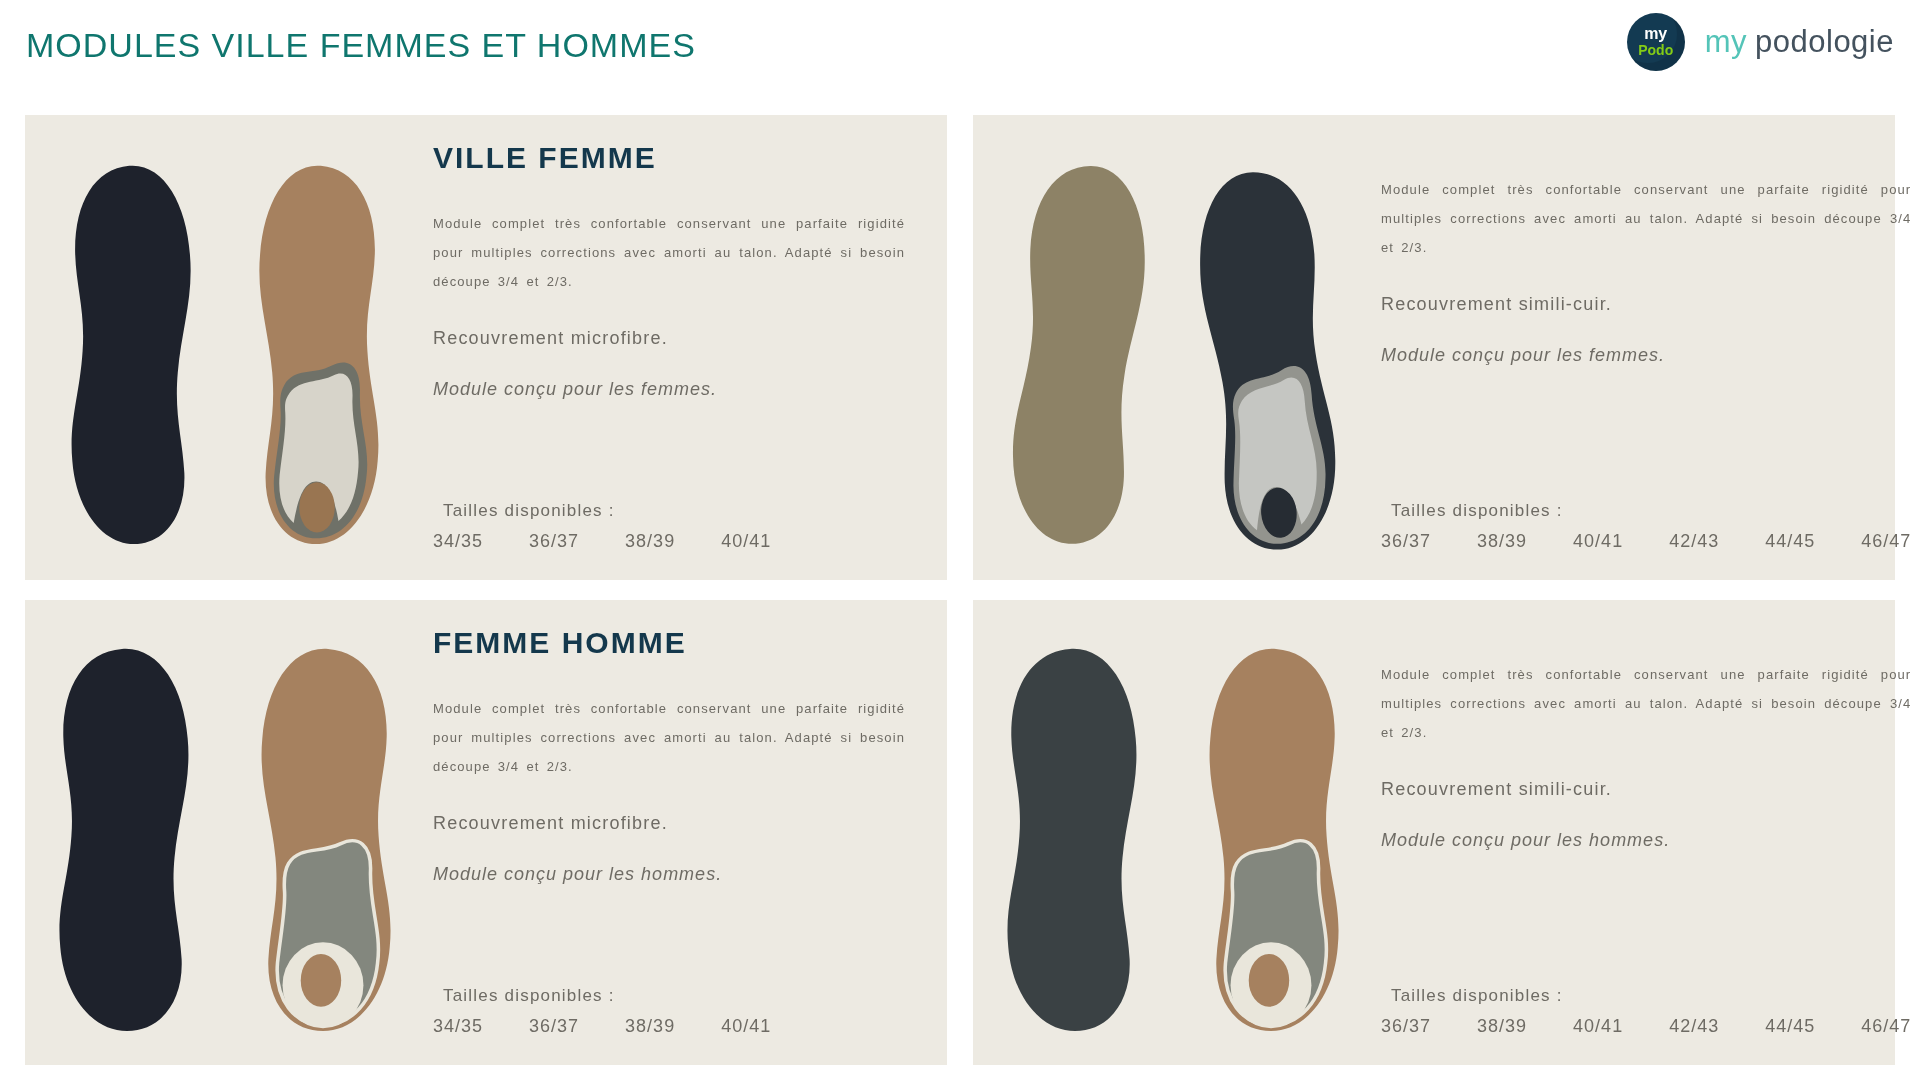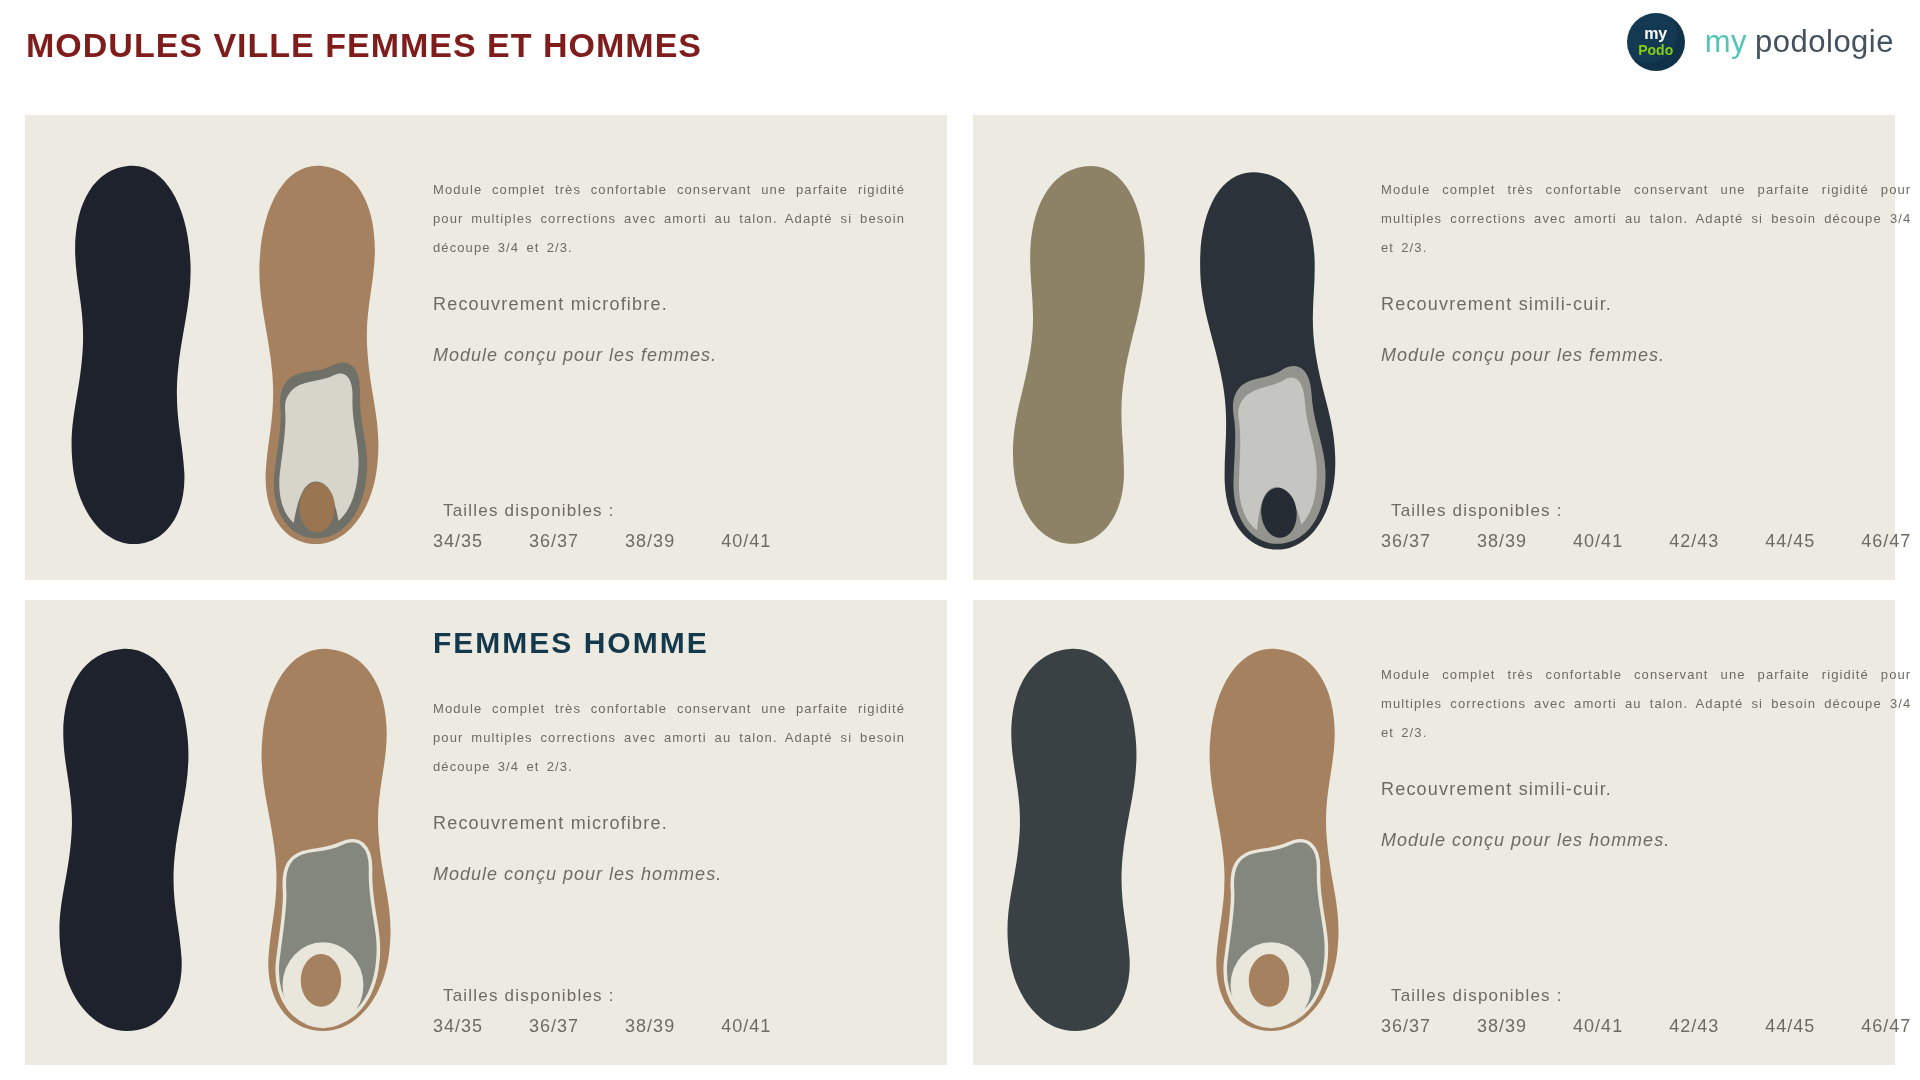--- a/index.html
+++ b/index.html
@@ -2,21 +2,21 @@
 <html><head>
 <meta charset="utf-8">
 <style>
   html,body{margin:0;padding:0;}
   body{
     width:1920px;height:1080px;position:relative;background:#ffffff;
     font-family:"Liberation Sans", sans-serif;overflow:hidden;
   }
   .page-title{
     position:absolute;left:26px;top:26px;margin:0;
-    font-size:34px;font-weight:700;letter-spacing:1px;color:#7f1d1d;
+    font-size:34px;font-weight:400;letter-spacing:1px;color:#0f766e;
   }
   .logo{position:absolute;top:13px;right:26px;display:flex;align-items:center;gap:20px;}
   .logo-badge{
     width:58px;height:58px;border-radius:50%;background:#133a52;
     display:flex;flex-direction:column;align-items:center;justify-content:center;
     line-height:1.05;box-shadow:inset -8px -8px 0 rgba(0,0,0,0.12);
   }
   .logo-badge .b1{color:#ffffff;font-size:16px;font-weight:700;}
   .logo-badge .b2{color:#84cc16;font-size:14px;font-weight:700;}
   .logo-word{font-size:31px;letter-spacing:0.5px;color:#44525e;font-weight:400;}
@@ -76,20 +76,21 @@
         <path transform="translate(180,0) scale(-1,1)" d="M94,5 C132,8 153,45 152,95 C151,131 141,155 144,197 C147,243 159,269 155,311 C151,361 123,397 89,397 C56,397 33,367 35,323 C37,287 46,263 42,219 C38,175 25,141 29,97 C33,43 58,2 94,5 Z" fill="#1e222c"></path>
       </svg>
       <svg class="insole insole-right" width="168" height="386" viewBox="0 0 180 400" preserveAspectRatio="none">
         <path d="M94,5 C132,8 153,45 152,95 C151,131 141,155 144,197 C147,243 159,269 155,311 C151,361 123,397 89,397 C56,397 33,367 35,323 C37,287 46,263 42,219 C38,175 25,141 29,97 C33,43 58,2 94,5 Z" fill="#a6815f"></path>
         <path d="M55,232 C66,214 86,222 106,212 C124,203 137,213 136,240 C135,274 147,297 143,327 C139,367 117,391 89,391 C61,391 41,365 44,327 C47,299 52,277 51,259 C50,245 51,239 55,232 Z" fill="#6f7168"></path>
         <path d="M61,240 C72,226 92,230 108,222 C121,216 129,226 128,246 C127,274 137,296 134,322 C132,346 125,363 113,373 C109,351 103,332 89,332 C75,332 69,353 65,375 C53,365 48,347 50,325 C53,301 57,279 56,261 C55,249 57,246 61,240 Z" fill="#d7d4ca"></path>
         <ellipse cx="90" cy="359" rx="19" ry="26" fill="#997551"></ellipse>
       </svg>
     </div>
     <div class="card-body">
+      <h2 class="card-title">VILLE FEMME</h2>
       <p class="desc">Module complet très confortable conservant une parfaite rigidité pour multiples corrections avec amorti au talon. Adapté si besoin découpe 3/4 et 2/3.</p>
       <p class="covering">Recouvrement microfibre.</p>
       <p class="designed">Module conçu pour les femmes.</p>
       <div class="sizes-block">
         <p class="sizes-label">Tailles disponibles :</p>
         <div class="sizes-row">
           <span class="size">34/35</span>
           <span class="size">36/37</span>
           <span class="size">38/39</span>
           <span class="size">40/41</span>
@@ -134,21 +135,21 @@
         <path transform="translate(180,0) scale(-1,1)" d="M94,5 C132,8 153,45 152,95 C151,131 141,155 144,197 C147,243 159,269 155,311 C151,361 123,397 89,397 C56,397 33,367 35,323 C37,287 46,263 42,219 C38,175 25,141 29,97 C33,43 58,2 94,5 Z" fill="#1e222c"></path>
       </svg>
       <svg class="insole insole-right" width="182" height="390" viewBox="0 0 180 400" preserveAspectRatio="none">
         <path d="M94,5 C132,8 153,45 152,95 C151,131 141,155 144,197 C147,243 159,269 155,311 C151,361 123,397 89,397 C56,397 33,367 35,323 C37,287 46,263 42,219 C38,175 25,141 29,97 C33,43 58,2 94,5 Z" fill="#a6815f"></path>
         <path stroke-width="3.5" d="M55,225 C66,207 86,215 106,205 C124,196 137,206 136,233 C135,270 147,295 143,327 C139,367 117,391 89,391 C61,391 41,365 44,327 C47,299 52,272 51,254 C50,240 51,232 55,225 Z" fill="#83877e" stroke="#e9e6db"></path>
         <ellipse cx="89" cy="350" rx="40" ry="44" fill="#e9e6db"></ellipse>
         <ellipse cx="87" cy="345" rx="20" ry="27" fill="#a6815f"></ellipse>
       </svg>
     </div>
     <div class="card-body">
-      <h2 class="card-title">FEMMES HOMME</h2>
+      <h2 class="card-title">FEMME HOMME</h2>
       <p class="desc">Module complet très confortable conservant une parfaite rigidité pour multiples corrections avec amorti au talon. Adapté si besoin découpe 3/4 et 2/3.</p>
       <p class="covering">Recouvrement microfibre.</p>
       <p class="designed">Module conçu pour les hommes.</p>
       <div class="sizes-block">
         <p class="sizes-label">Tailles disponibles :</p>
         <div class="sizes-row">
           <span class="size">34/35</span>
           <span class="size">36/37</span>
           <span class="size">38/39</span>
           <span class="size">40/41</span>

